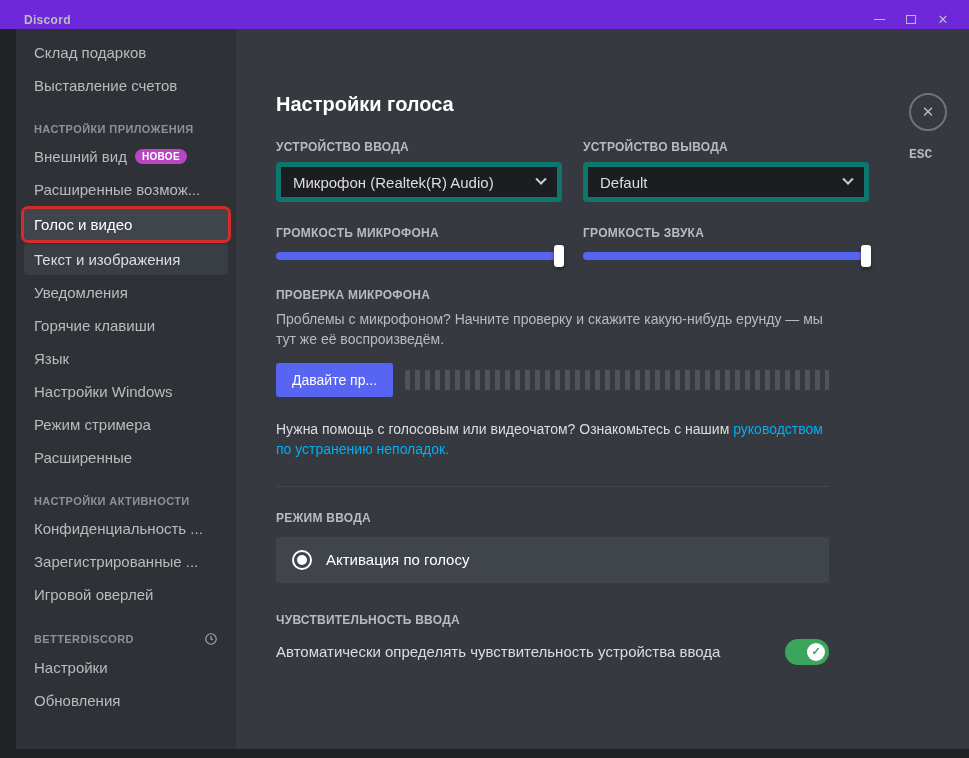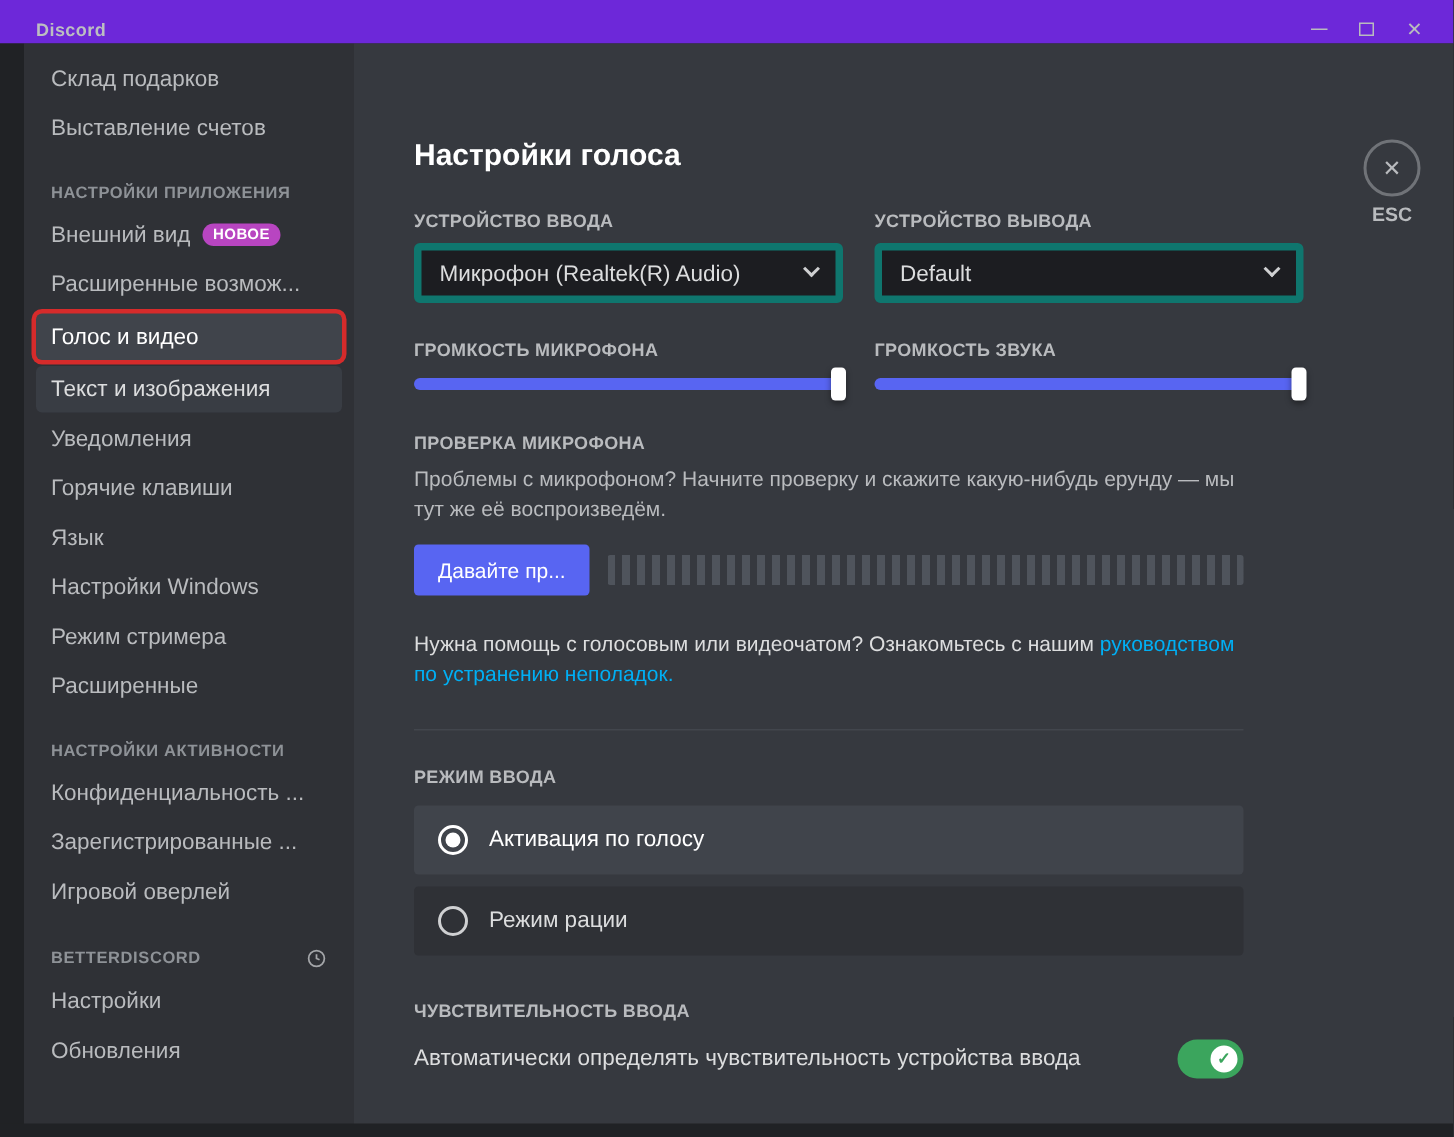--- a/index.html
+++ b/index.html
@@ -64,21 +64,21 @@
   .radio.checked::after { content:""; position:absolute; inset:3px; background:#fff; border-radius:50%; }
 
   .sens { margin-top:30px; }
   .sens-row { display:flex; align-items:center; justify-content:space-between; margin-top:12px; }
   .sens-text { font-size:15px; color:#dcddde; padding-right:16px; }
   .toggle { width:44px; height:26px; border-radius:13px; background:#3ba55d; position:relative; cursor:pointer; flex:none; }
   .toggle-knob { position:absolute; right:4px; top:4px; width:18px; height:18px; border-radius:50%; background:#fff; display:flex; align-items:center; justify-content:center; font-size:11px; font-weight:700; color:#3ba55d; }
 
   .esc-col { margin-left:auto; padding:64px 22px 0 0; }
   .esc-btn { width:38px; height:38px; border-radius:50%; border:2px solid #707378; background:transparent; color:#b9bbbe; font-size:15px; display:flex; align-items:center; justify-content:center; cursor:pointer; }
-  .esc-text { text-align:center; margin-top:4px; font-size:13px; font-weight:700; color:#b9bbbe; }
+  .esc-text { text-align:left; margin-top:16px; font-size:13px; font-weight:700; color:#b9bbbe;font-family:Liberation Mono, monospace; }
 </style>
 </head>
 <body>
 
 <div class="titlebar">
   <span class="tb-title">Discord</span>
   <div class="tb-controls">
     <div class="tb-btn">
         <span class="min-glyph"></span>
       </div>
@@ -180,24 +180,20 @@
       <p class="help"><span>Нужна помощь с голосовым или видеочатом? Ознакомьтесь с нашим </span><a>руководством по устранению неполадок.</a></p>
 
       <hr class="divider">
 
       <div class="input-mode-section">
         <div class="field-label mode-label-gap">РЕЖИМ ВВОДА</div>
         <div class="mode-option selected">
           <span class="radio checked"></span>
           <span>Активация по голосу</span>
         </div>
-        <div class="mode-option unselected">
-          <span class="radio"></span>
-          <span>Режим рации</span>
-        </div>
       </div>
 
       <div class="sens">
         <div class="field-label">ЧУВСТВИТЕЛЬНОСТЬ ВВОДА</div>
         <div class="sens-row">
           <span class="sens-text">Автоматически определять чувствительность устройства ввода</span>
           <div class="toggle">
             <div class="toggle-knob">✓</div>
           </div>
         </div>

